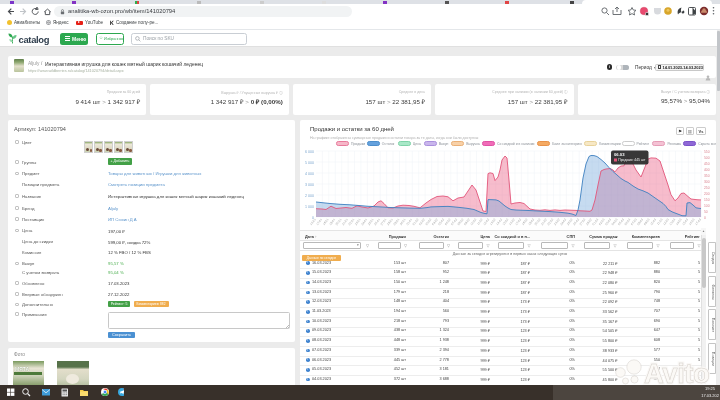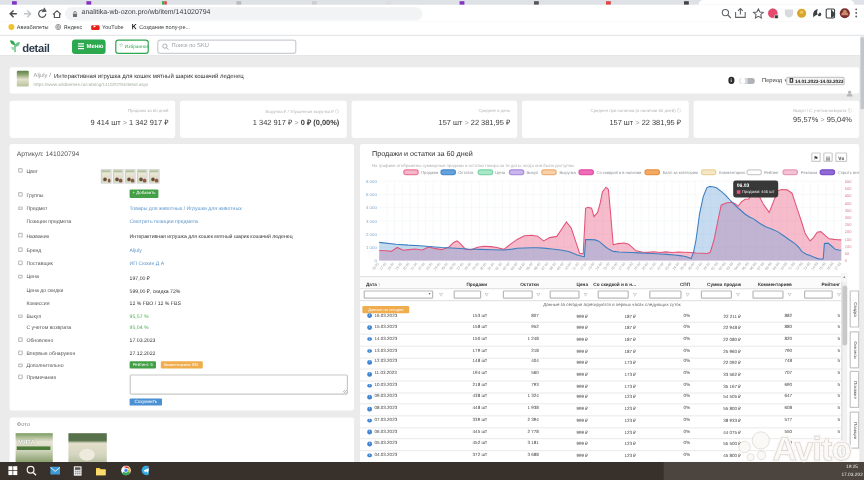--- a/index.html
+++ b/index.html
@@ -73,21 +73,21 @@
 <div class="abs" style="left:110px;top:19.5px;font-size:5.5px;color:#111;font-weight:bold">Ꮶ</div>
 <div class="abs" style="left:116px;top:20px;font-size:4.6px;color:#3c4043">Создание полу-ре...</div>
 
 <div class="abs" style="left:0;top:29.5px;width:720px;height:17px;background:#fff;border-bottom:0.7px solid #e0e0e0"></div>
 <svg class="abs" style="left:8px;top:32.5px" width="9" height="11" viewBox="0 0 20 24">
 <path d="M10,23 C10,16 10,12 10,8" stroke="#2ca84f" stroke-width="2" fill="none"></path>
 <path d="M10,10 C4,10 1,6 1,1 C7,1 10,4 10,10 Z" fill="#2ca84f"></path>
 <path d="M10,13 C15,13 19,10 19,4 C13,4 10,7 10,13 Z" fill="#67c587"></path>
 <path d="M10,20 C6,20 3,18 3,13 C8,13 10,15 10,20 Z" fill="#9ad8ae"></path>
 </svg>
-<div class="abs" style="left:18.5px;top:33.5px;font-size:9.4px;font-weight:bold;color:#2e3d4c;letter-spacing:-0.3px">detail</div>
+<div class="abs" style="left:18.5px;top:33.5px;font-size:9.4px;font-weight:bold;color:#2e3d4c;letter-spacing:-0.3px">catalog</div>
 <div class="abs" style="left:60px;top:32.5px;width:28px;height:12px;background:#2ca84f;border-radius:2.5px"></div>
 <div class="abs" style="left:64.5px;top:36px;width:5px;height:1px;background:#fff;box-shadow:0 2px 0 #fff,0 4px 0 #fff"></div>
 <div class="abs" style="left:72px;top:35.5px;font-size:5px;color:#fff;font-weight:bold">Меню</div>
 <div class="abs" style="left:96px;top:32.5px;width:28px;height:12px;background:#fff;border:0.8px solid #2ca84f;border-radius:2.5px"></div>
 <div class="abs" style="left:99px;top:35.2px;font-size:4.6px;color:#2ca84f">☆</div>
 <div class="abs" style="left:104px;top:36.2px;font-size:4px;color:#2ca84f">Избранное</div>
 <div class="abs" style="left:131px;top:33px;width:116px;height:12px;background:#fff;border:0.7px solid #c9ced4;border-radius:2.5px"></div>
 <svg class="abs" style="left:135px;top:36px" width="6" height="6" viewBox="0 0 10 10">
     <circle cx="4" cy="4" r="3" fill="none" stroke="#9aa0a6" stroke-width="1.2"></circle>
     <path d="M6.3,6.3 L9,9" stroke="#9aa0a6" stroke-width="1.2"></path>

